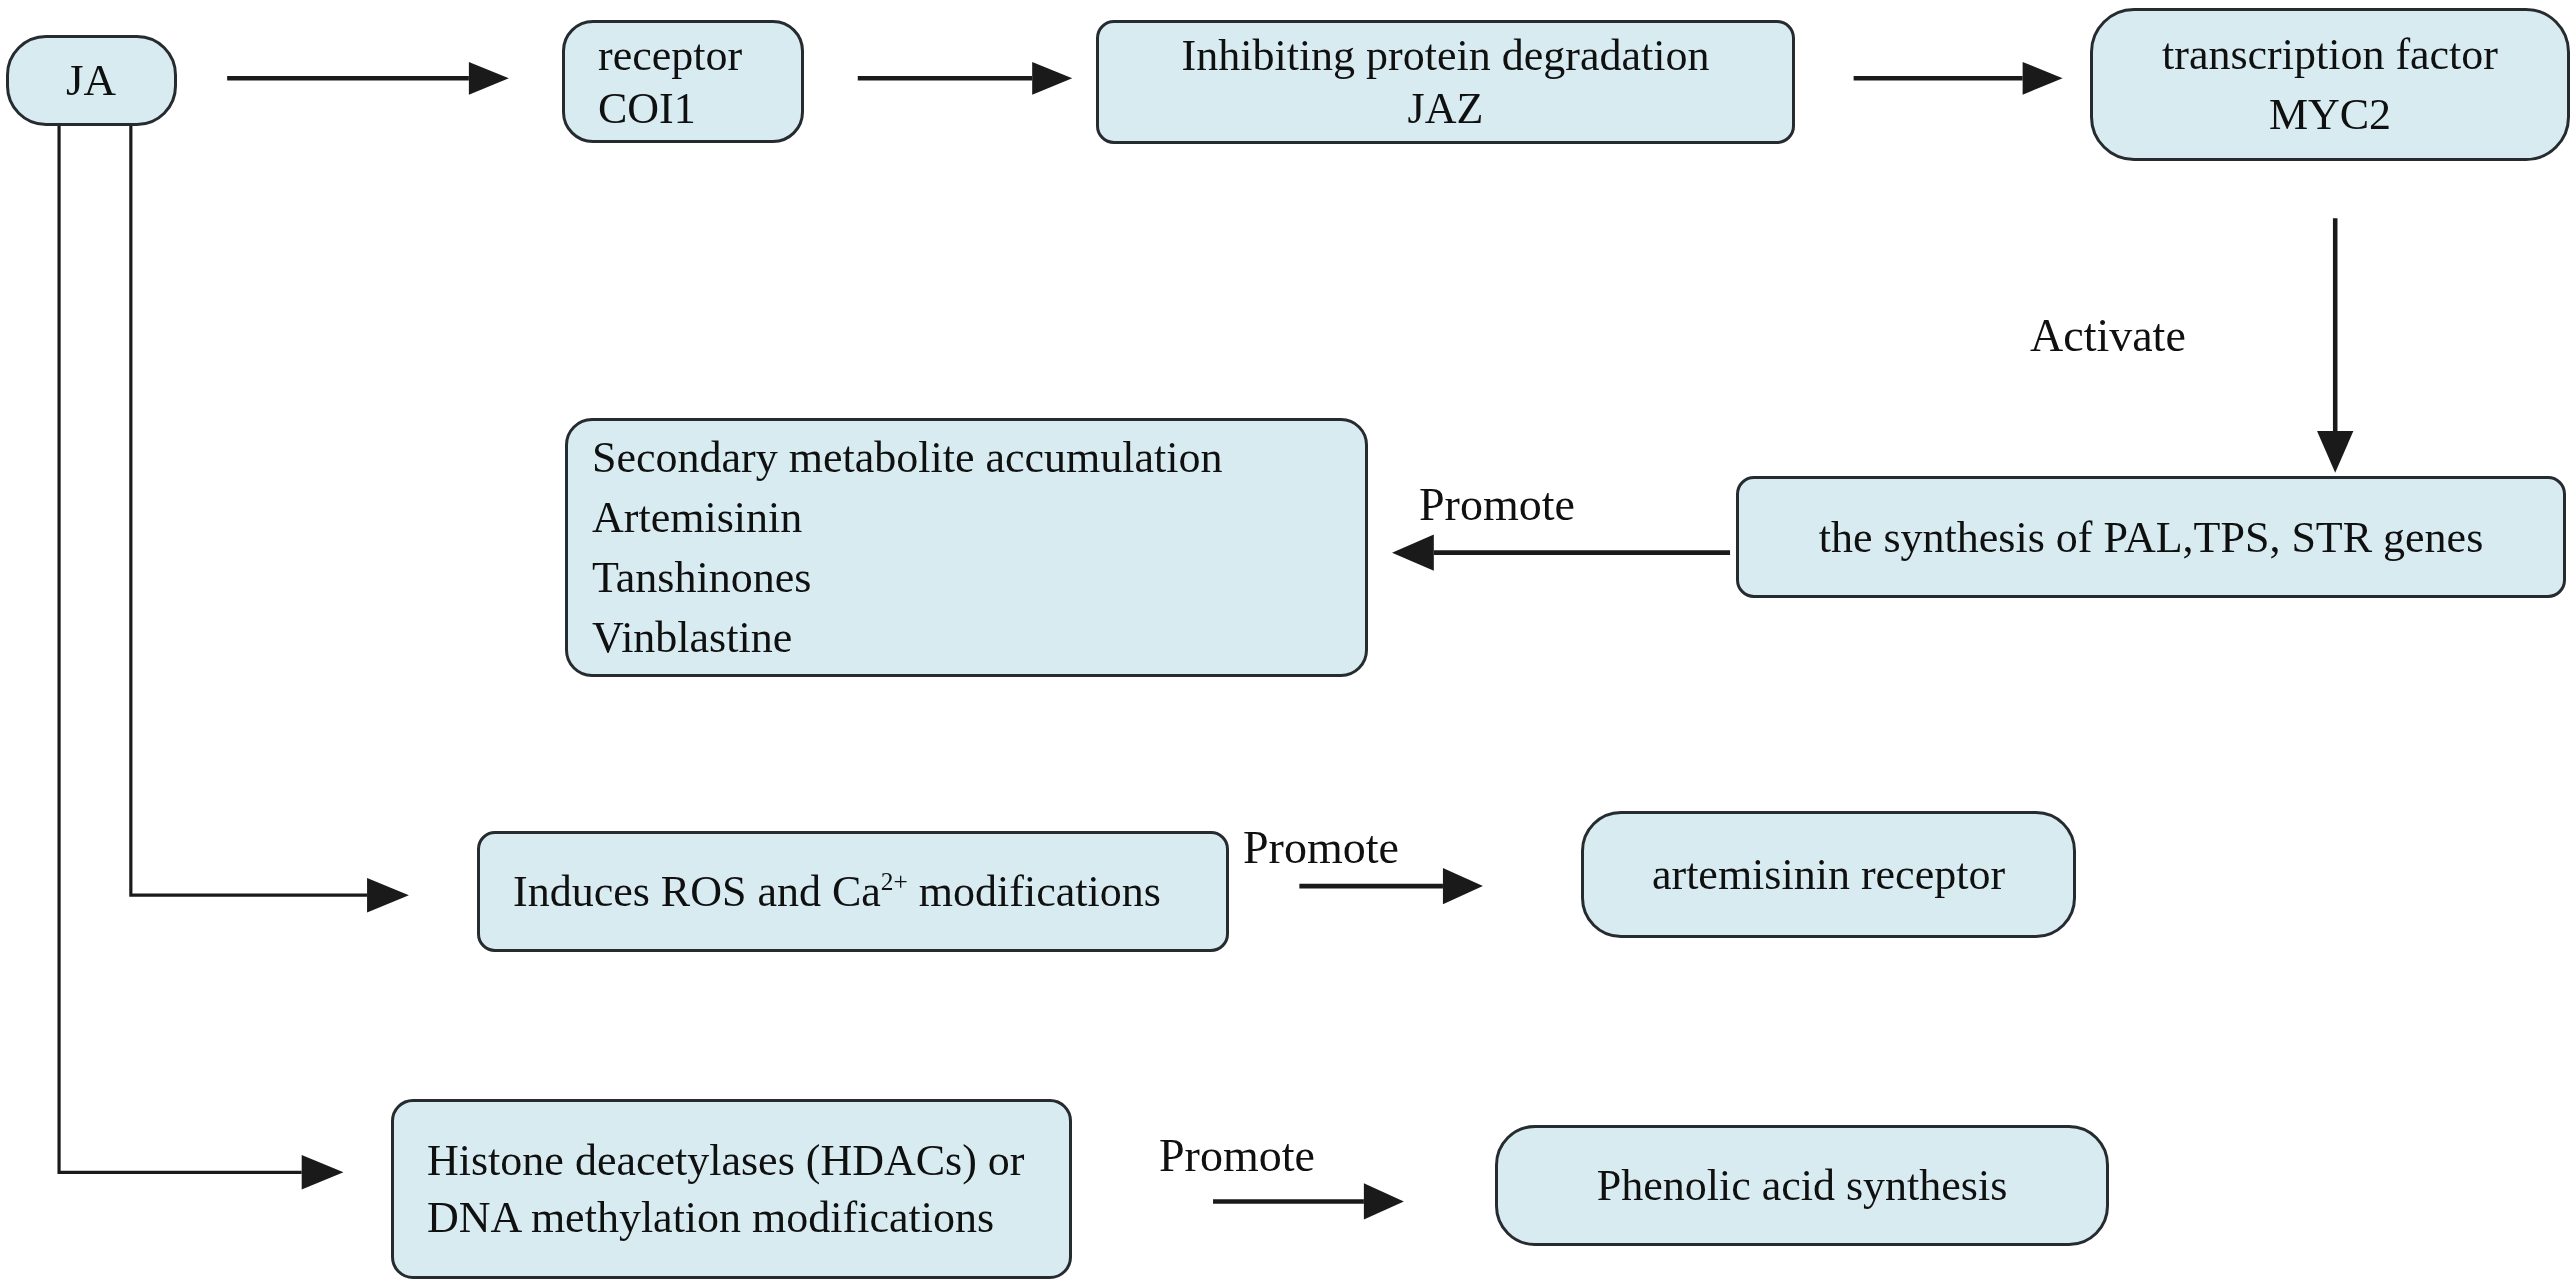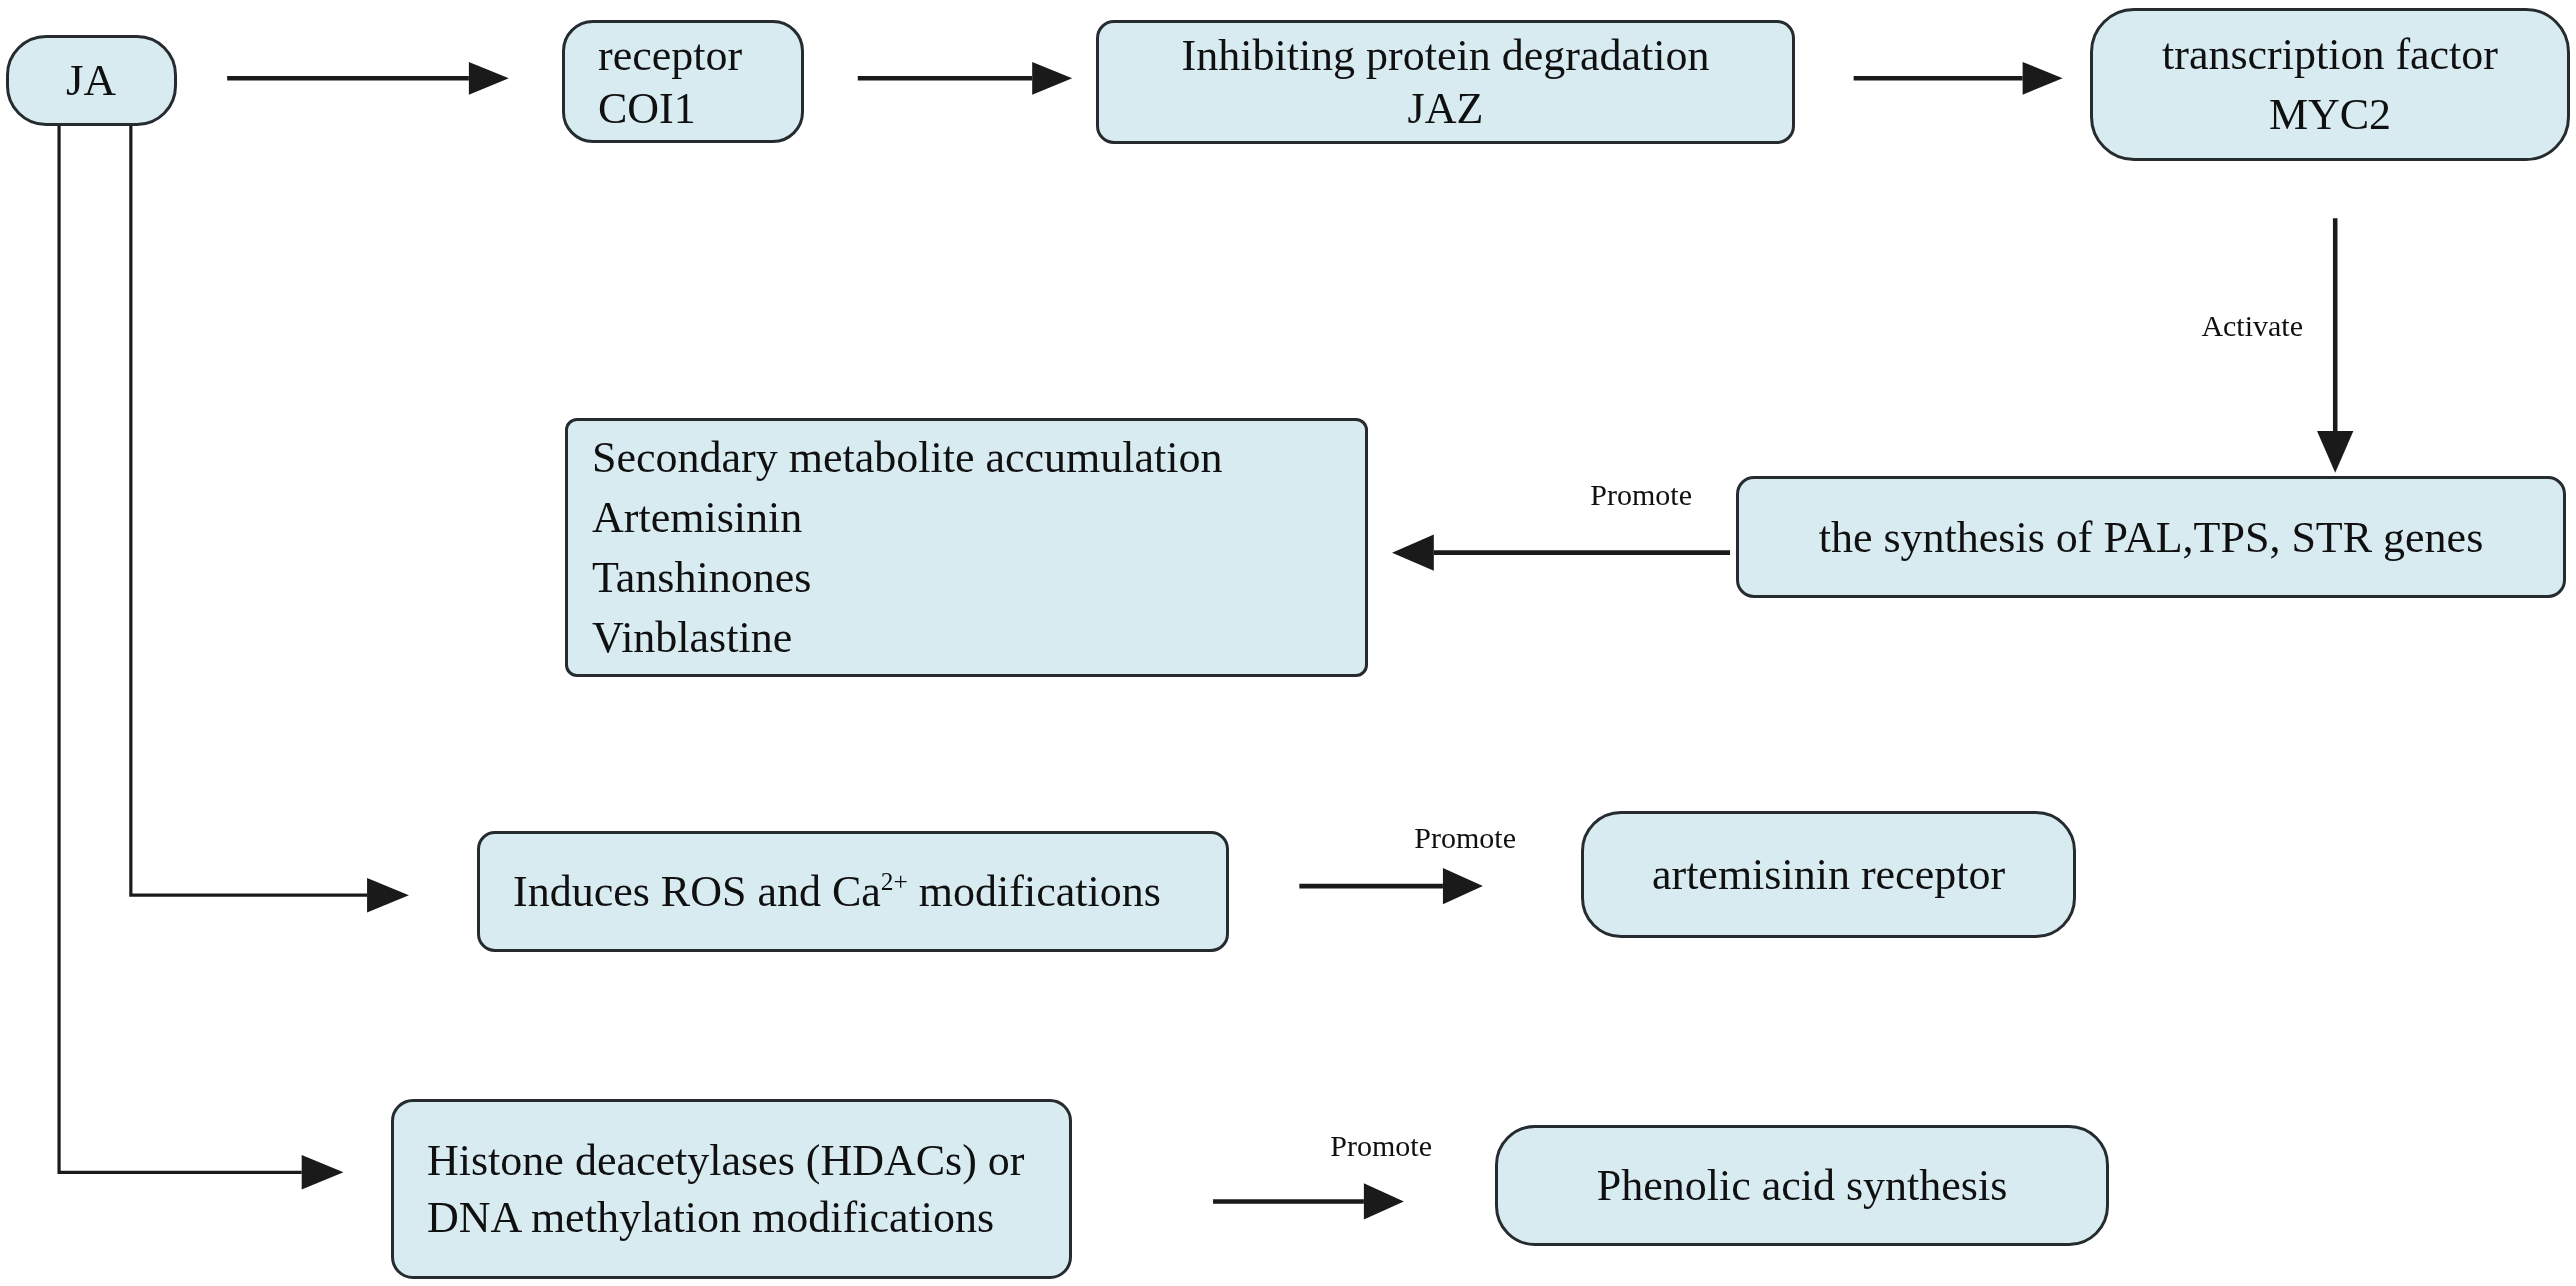--- a/index.html
+++ b/index.html
@@ -7,29 +7,29 @@
        font-family:"Liberation Serif",serif;color:#101010;}
   .canvas{position:absolute;inset:0;}
   svg.arrows{position:absolute;left:0;top:0;}
   .node{position:absolute;background:#d7ebf0;border:3.6px solid #262b30;
         box-sizing:border-box;font-size:44px;line-height:53px;
         display:flex;flex-direction:column;justify-content:center;
         border-radius:18px;}
   .node .row{display:block;}
   .centered{align-items:center;text-align:center;}
   .leftpad{align-items:flex-start;text-align:left;padding-left:33px;padding-right:9px;}
-  .label{position:absolute;font-size:30px;text-align:right;white-space:nowrap;}
+  .label{position:absolute;font-size:46px;text-align:left;white-space:nowrap;}
   .it{}
   sup.small{font-size:25.4px;line-height:0;}
   #node-ja{left:5.5px;top:35px;width:171px;height:91px;border-radius:40px;font-size:45px;}
   #node-receptor{left:562px;top:20px;width:242px;height:123px;border-radius:31px;}
   #node-jaz{left:1096px;top:20px;width:699px;height:124px;}
   #node-myc2{left:2090px;top:8.2px;width:480px;height:153px;border-radius:44px;line-height:60px;}
   #node-promoter{left:1736px;top:476px;width:830px;height:122px;}
-  #node-secondary{left:565px;top:418px;width:803px;height:259px;border-radius:12px;
+  #node-secondary{left:565px;top:418px;width:803px;height:259px;border-radius:27px;
                   line-height:60px;justify-content:center;padding-left:24px;}
   #node-ros{left:477px;top:831px;width:752px;height:121px;}
   #node-artemisinin{left:1581px;top:811px;width:495px;height:127px;border-radius:40px;flex-direction:row;align-items:center;}
   #node-histone{left:391px;top:1099px;width:681px;height:180px;border-radius:22px;line-height:57px;}
   #node-phenolic{left:1495px;top:1125px;width:614px;height:121px;border-radius:40px;}
   #label-activate{left:2030px;top:309px;width:273px;}
   #label-promote1{left:1419px;top:478px;width:273px;}
   #label-promote2{left:1243px;top:821px;width:273px;}
   #label-promote3{left:1159px;top:1129px;width:273px;}
 </style>

